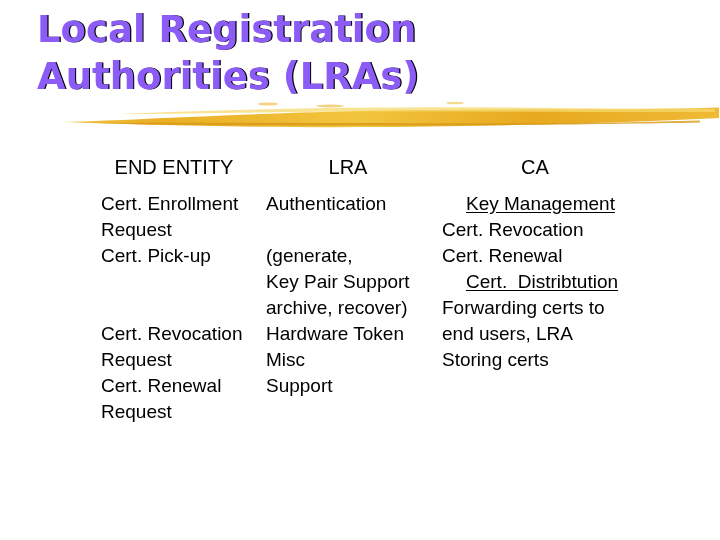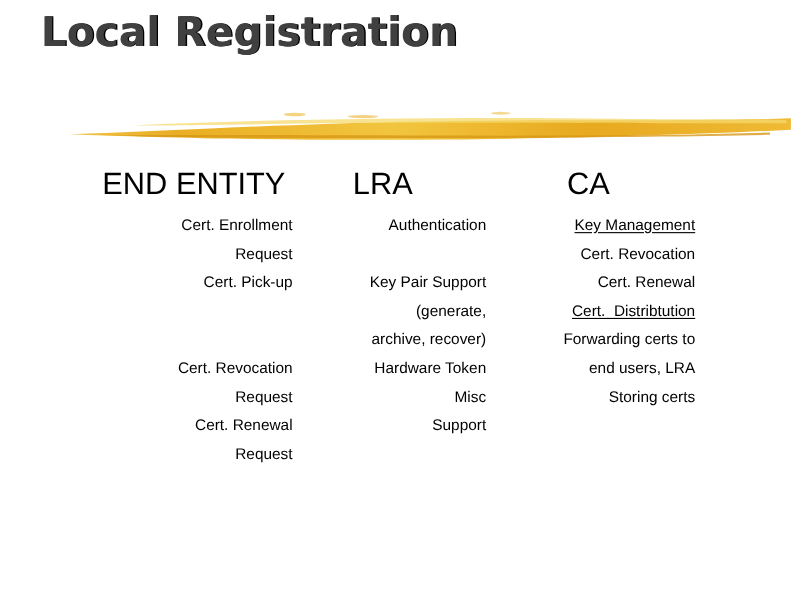--- a/index.html
+++ b/index.html
@@ -19,70 +19,69 @@
   .title {
     position: absolute;
     left: 37px;
     top: 6px;
     margin: 0;
     font-family: "DejaVu Sans", sans-serif;
     font-weight: bold;
     font-size: 37px;
     line-height: 47px;
     letter-spacing: 0px;
-    color: #404040;
+    color: #8b5cf6;
     text-shadow: 1.2px 0 0 #000000;
     white-space: nowrap;
   }
   .brush {
     position: absolute;
     left: 0;
     top: 95px;
     width: 720px;
     height: 45px;
   }
   .hdr {
     position: absolute;
     top: 152px;
-    font-size: 28px;
+    font-size: 20px;
     line-height: 30px;
     text-align: center;
     color: #000000;
     white-space: nowrap;
   }
   .hdr1 { left: 93px;  width: 162px; }
   .hdr2 { left: 260px; width: 176px; text-align: center; }
   .hdr3 { left: 440px; width: 190px; }
   .col {
     position: absolute;
     top: 191px;
-    font-size: 14px;
+    font-size: 19px;
     line-height: 26px;
     color: #000000;
-    text-align: right;
   }
   .col1 { left: 101px; width: 165px; }
   .col2 { left: 266px; width: 176px; }
   .col3 { left: 442px; width: 190px; }
   .line {
     height: 26px;
     white-space: pre;
   }
   .line.u {
     text-decoration: underline;
     text-underline-offset: 2px;
     margin-left: 24px;
   }
 </style>
 </head>
 <body>
 
 <div class="slide">
 
-  <h1 class="title"><span>Local Registration</span><br></h1>
+  <h1 class="title"><span>Local Registration</span><br><span>Authorities (LRAs)</span></h1>
 
   <svg class="brush" viewBox="0 0 720 45" xmlns="http://www.w3.org/2000/svg" aria-hidden="true">
     <defs>
       <linearGradient id="goldGrad" x1="0" y1="0" x2="1" y2="0">
         <stop offset="0" stop-color="#F0C348"></stop>
         <stop offset="0.15" stop-color="#E9AE24"></stop>
         <stop offset="0.45" stop-color="#F2C53E"></stop>
         <stop offset="0.72" stop-color="#E7A91F"></stop>
         <stop offset="1" stop-color="#EFBA35"></stop>
       </linearGradient>
@@ -106,22 +105,22 @@
       <div class="line">&nbsp;</div>
       <div class="line">&nbsp;</div>
       <div class="line">Cert. Revocation</div>
       <div class="line">Request</div>
       <div class="line">Cert. Renewal</div>
       <div class="line">Request</div>
     </div>
   <div class="col col2">
       <div class="line">Authentication</div>
       <div class="line">&nbsp;</div>
+      <div class="line">(generate,</div>
       <div class="line">Key Pair Support</div>
-      <div class="line">(generate,</div>
       <div class="line">archive, recover)</div>
       <div class="line">Hardware Token</div>
       <div class="line">Misc</div>
       <div class="line">Support</div>
     </div>
   <div class="col col3">
       <div class="line u">Key Management</div>
       <div class="line">Cert. Revocation</div>
       <div class="line">Cert. Renewal</div>
       <div class="line u">Cert.  Distribtution</div>

